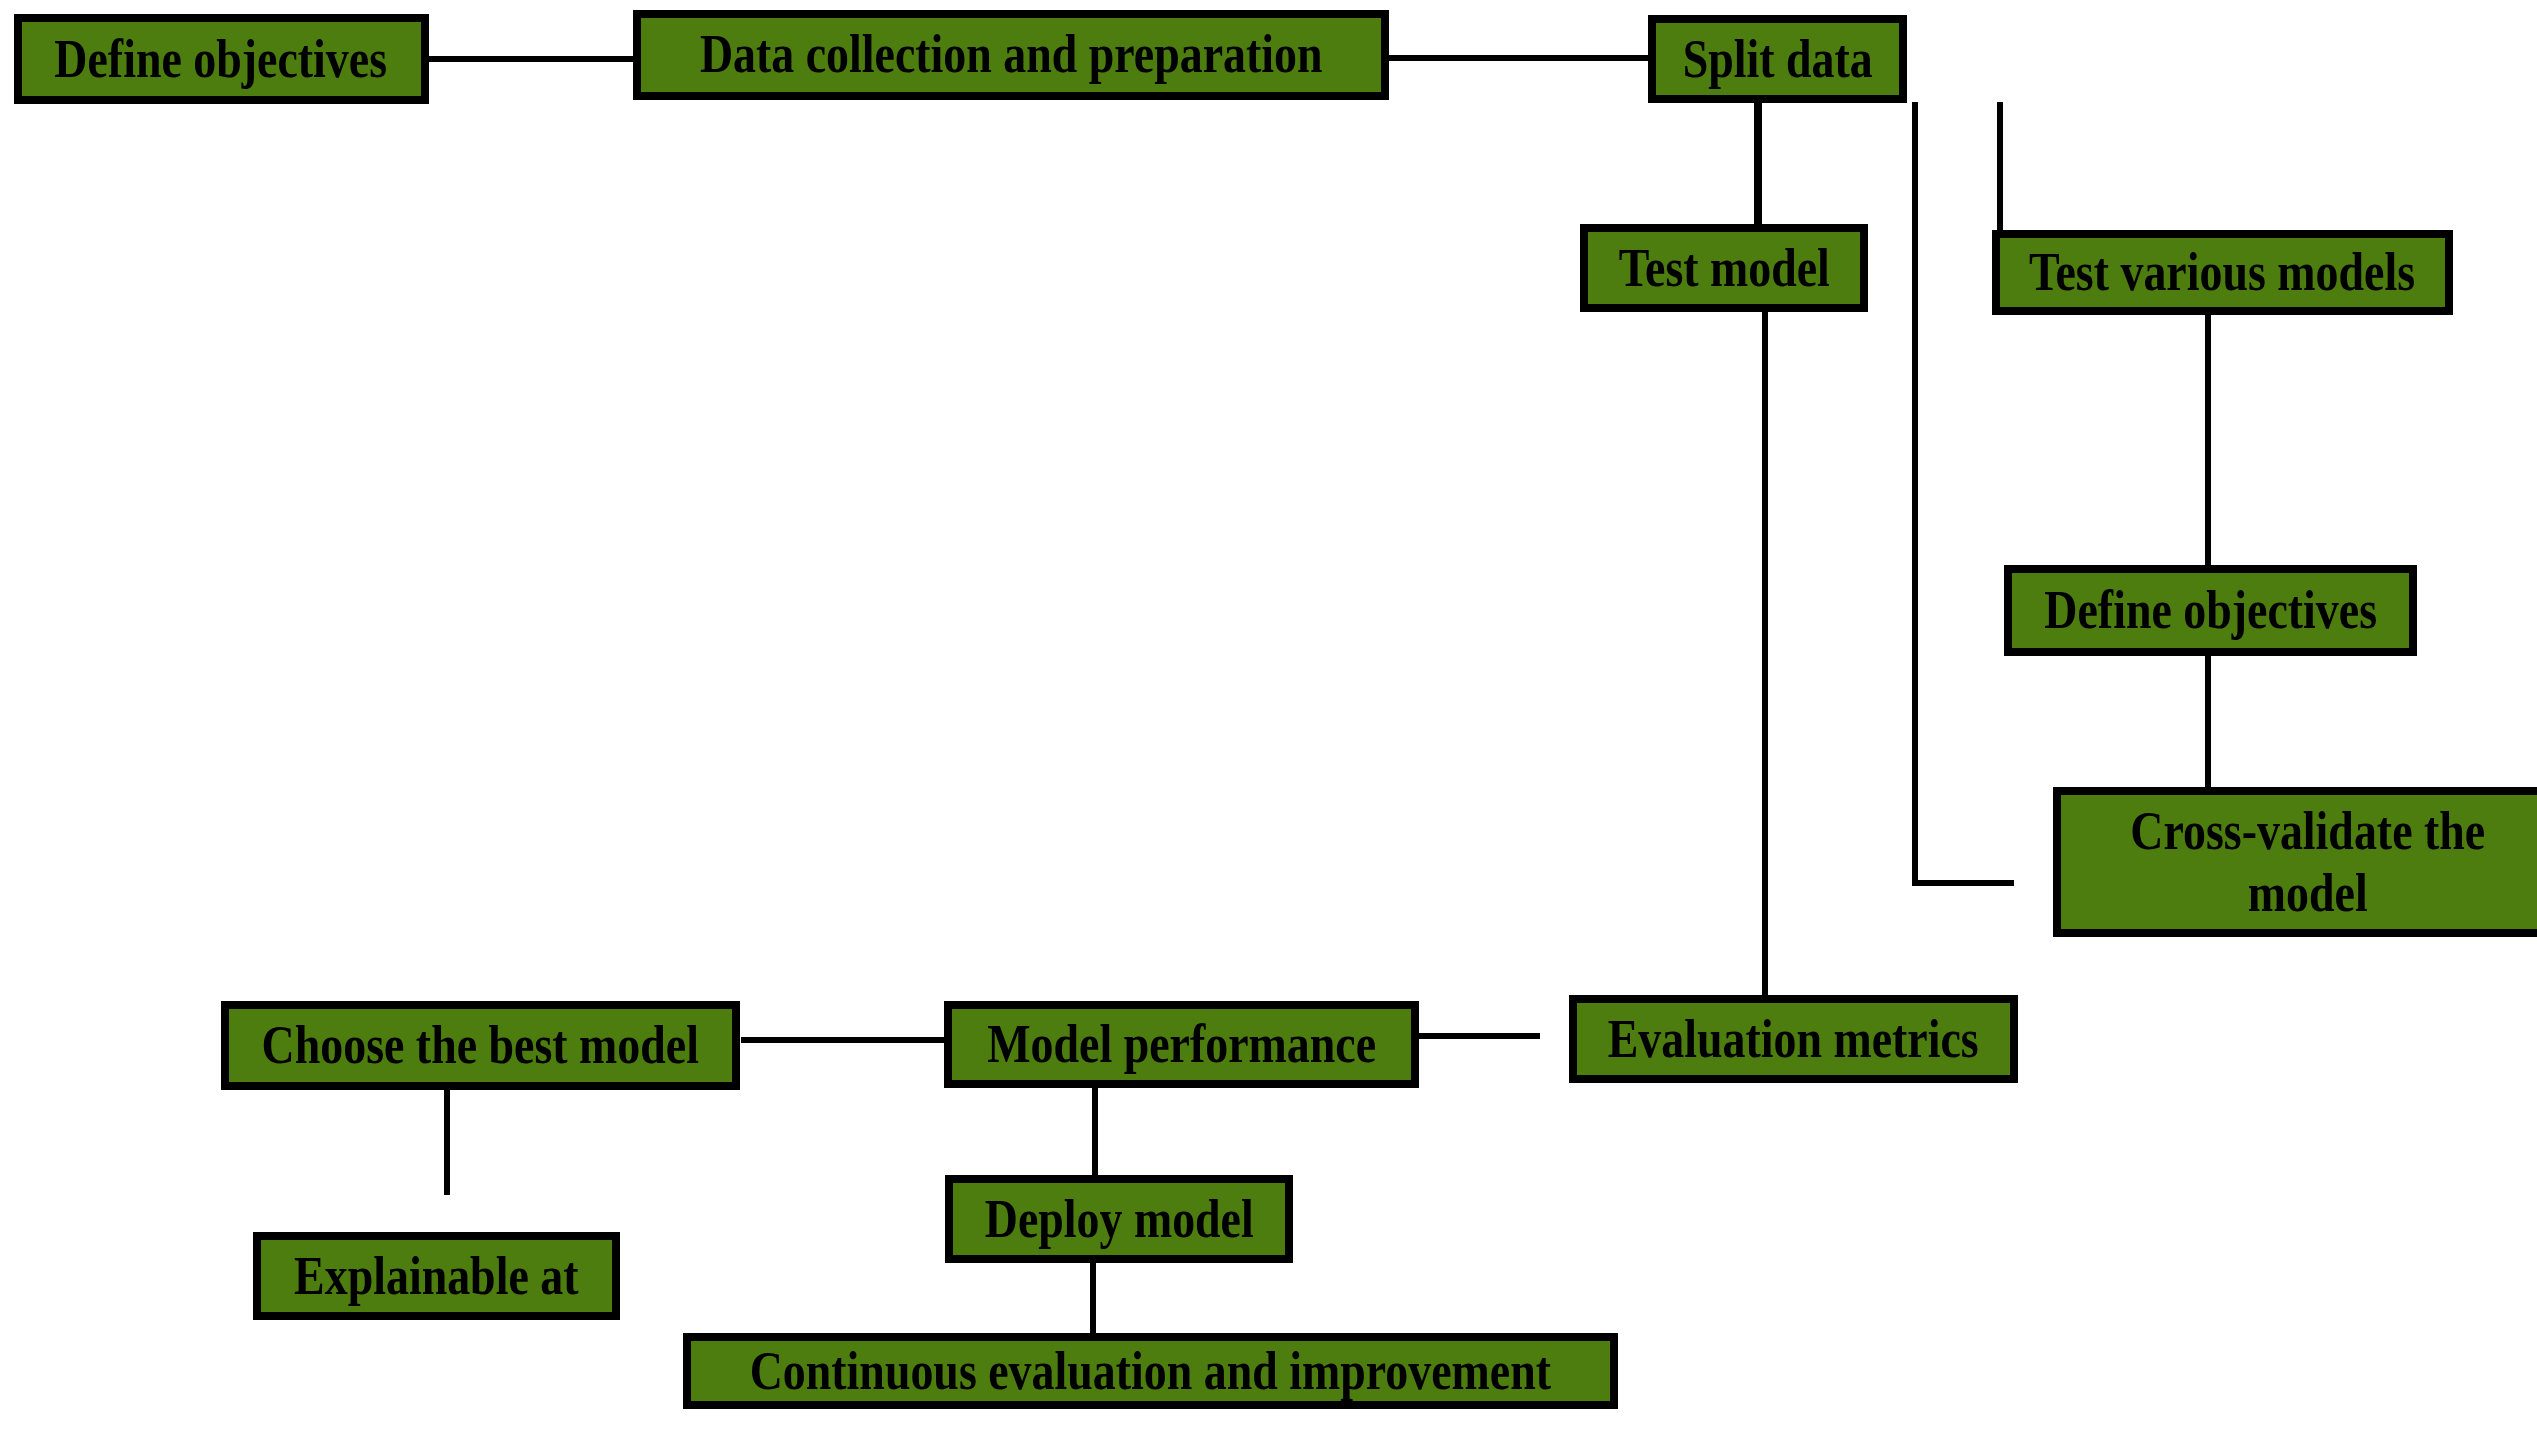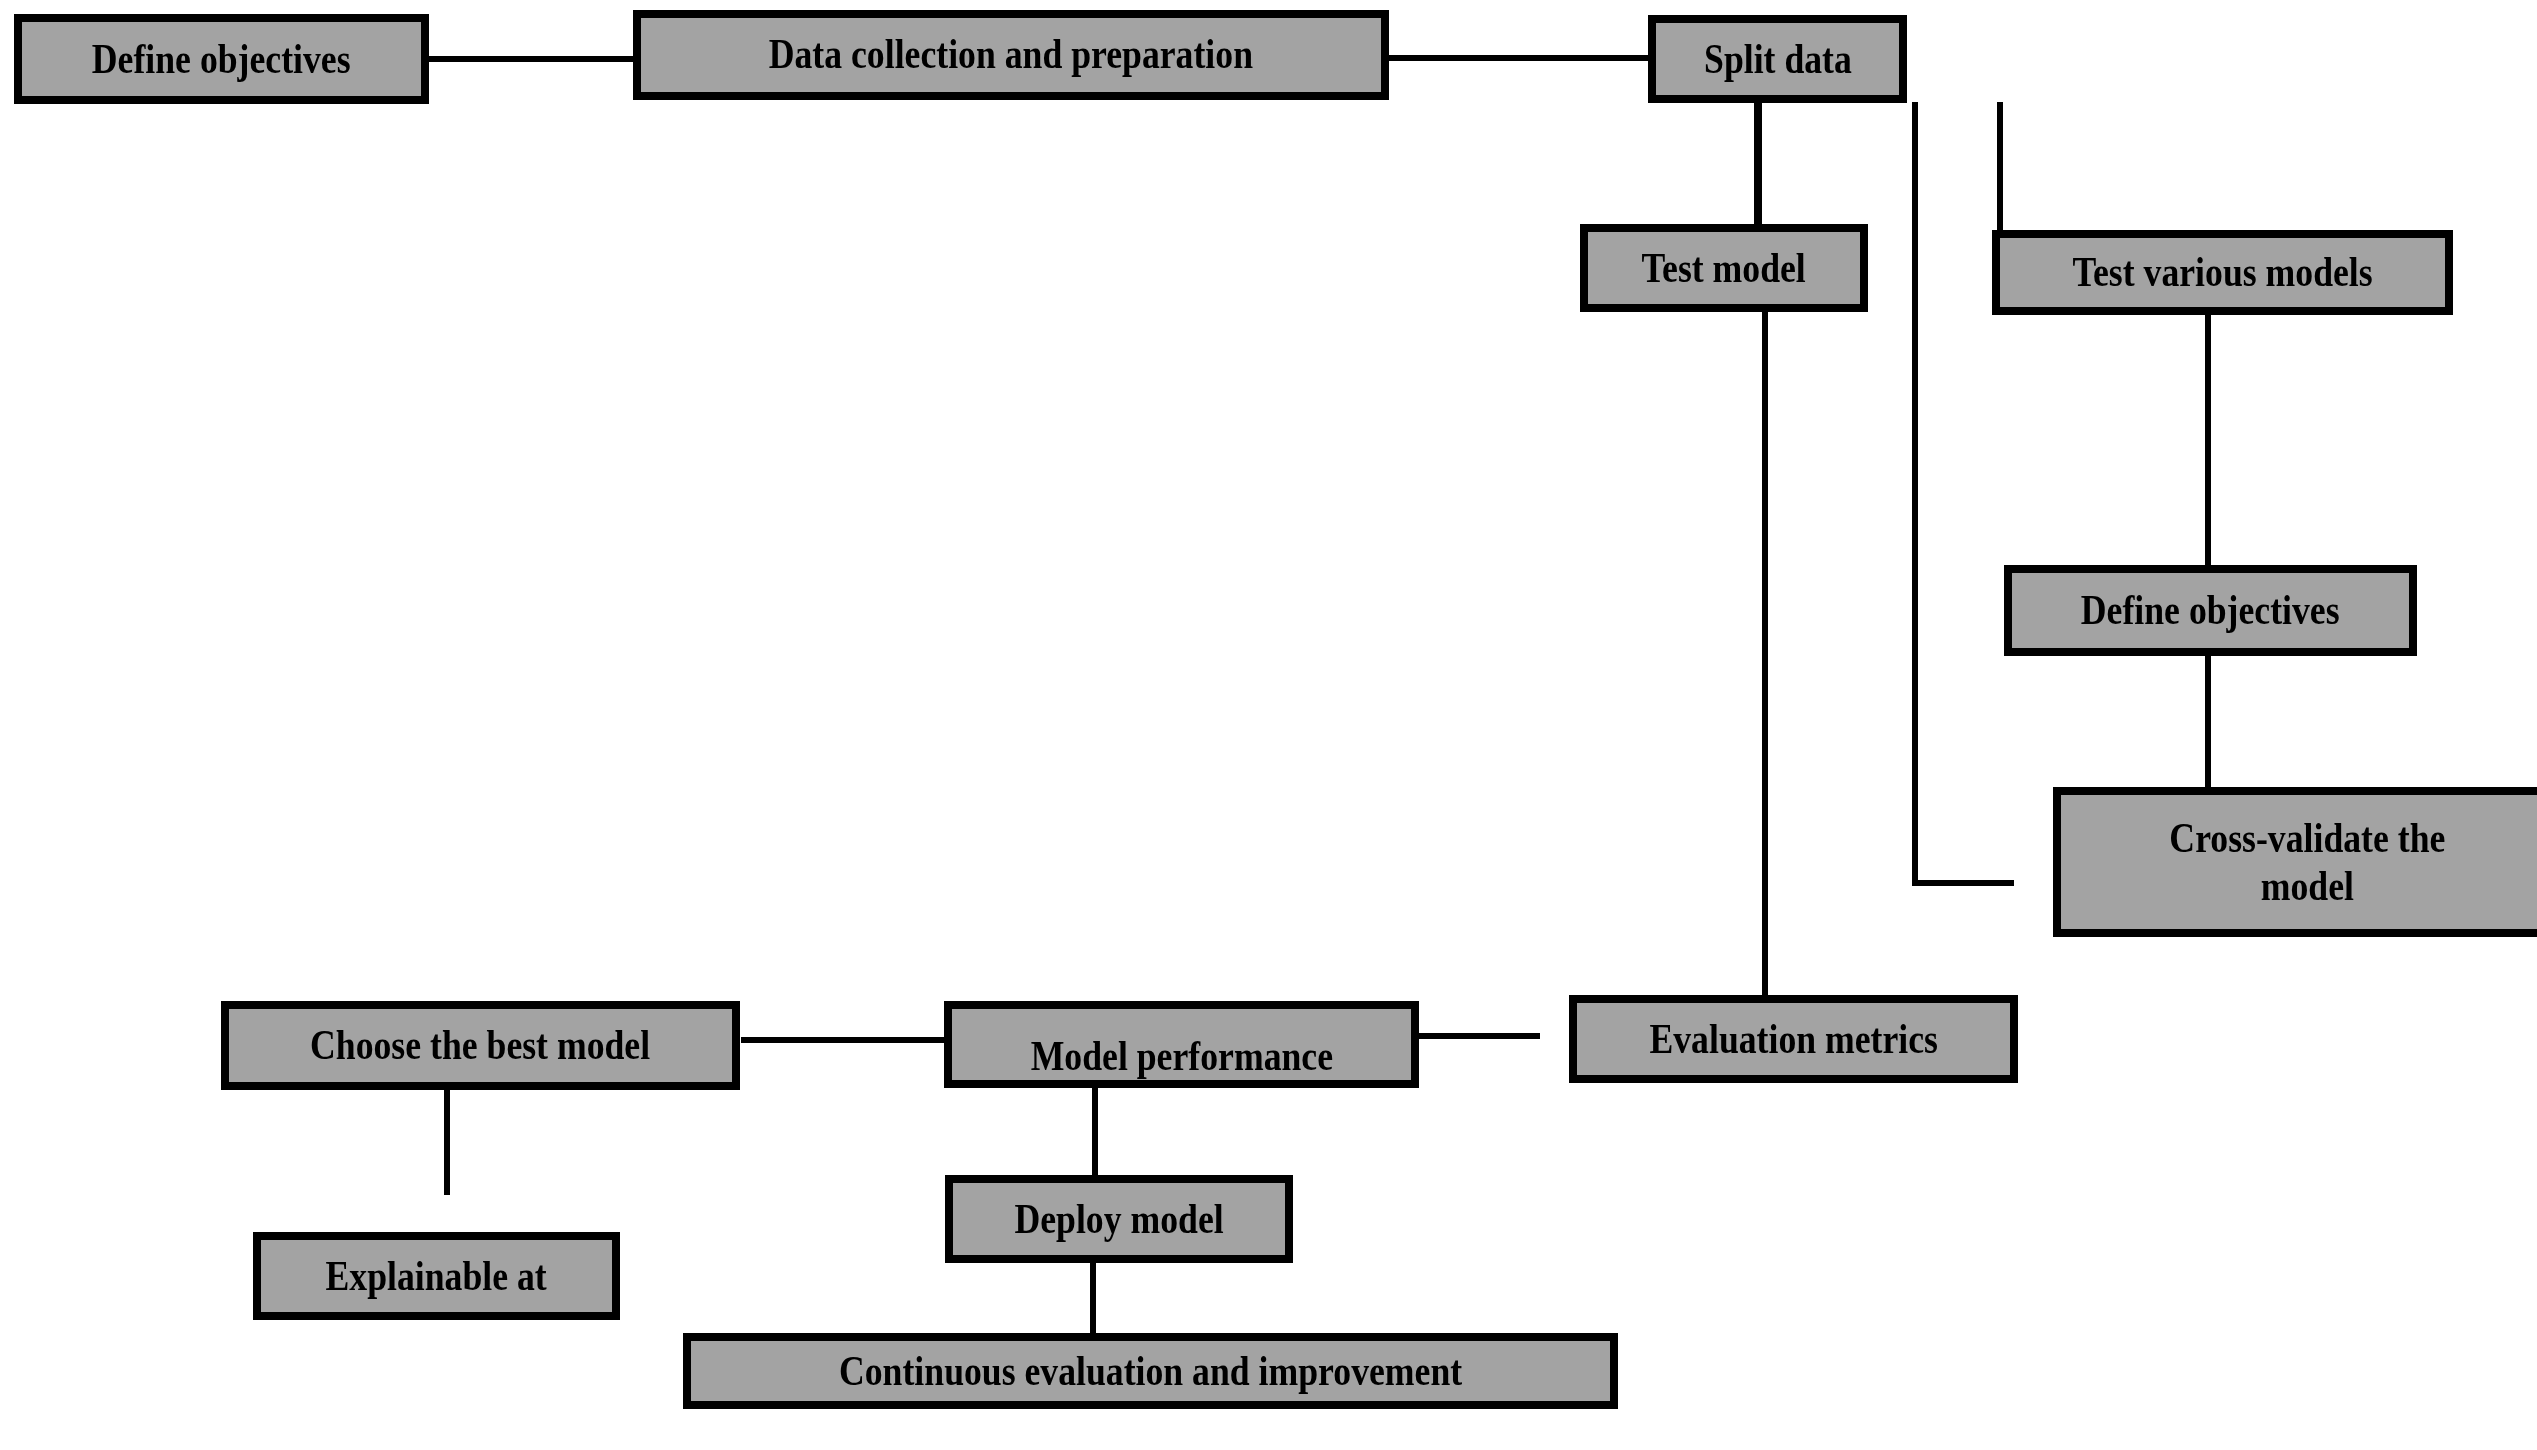--- a/index.html
+++ b/index.html
@@ -12,28 +12,28 @@
     width: 2538px;
     height: 1451px;
     background: #ffffff;
     overflow: hidden;
     font-family: "Liberation Serif", "DejaVu Serif", serif;
   }
   .node {
     position: absolute;
     box-sizing: border-box;
     border: 8.1px solid #000000;
-    background: #a3a3a3;
+    background: #4d7c0f;
     display: flex;
     align-items: center;
     justify-content: center;
     text-align: center;
     color: #000000;
     font-weight: bold;
-    font-size: 42px;
+    font-size: 54px;
     line-height: 1.15;
   }
   .node .label {
     display: inline-block;
     white-space: pre;
     text-align: center;
     transform: scaleX(0.85);
     transform-origin: center;
   }
   .edge {
@@ -87,21 +87,21 @@
 
   <div class="node" style="left:2009px; top:787px; width:509px;  height:150px;margin-left:44px;">
     <span class="label">Cross-validate the
 model</span>
   </div>
 
   <div class="node" style="left:1540px; top:995px; width:449px;  height:88px;margin-left:29px;">
     <span class="label">Evaluation metrics</span>
   </div>
 
-  <div class="node" style="left:944px; top:1001px; width:475px;  height:87px;align-items:flex-end;">
+  <div class="node" style="left:944px; top:1001px; width:475px;  height:87px;">
     <span class="label">Model performance</span>
   </div>
 
   <div class="node" style="left:221px;  top:1001px; width:519px;  height:89px;">
     <span class="label">Choose the best model</span>
   </div>
 
   <div class="node" style="left:253px;  top:1232px; width:367px;  height:88px;">
     <span class="label">Explainable at</span>
   </div>

